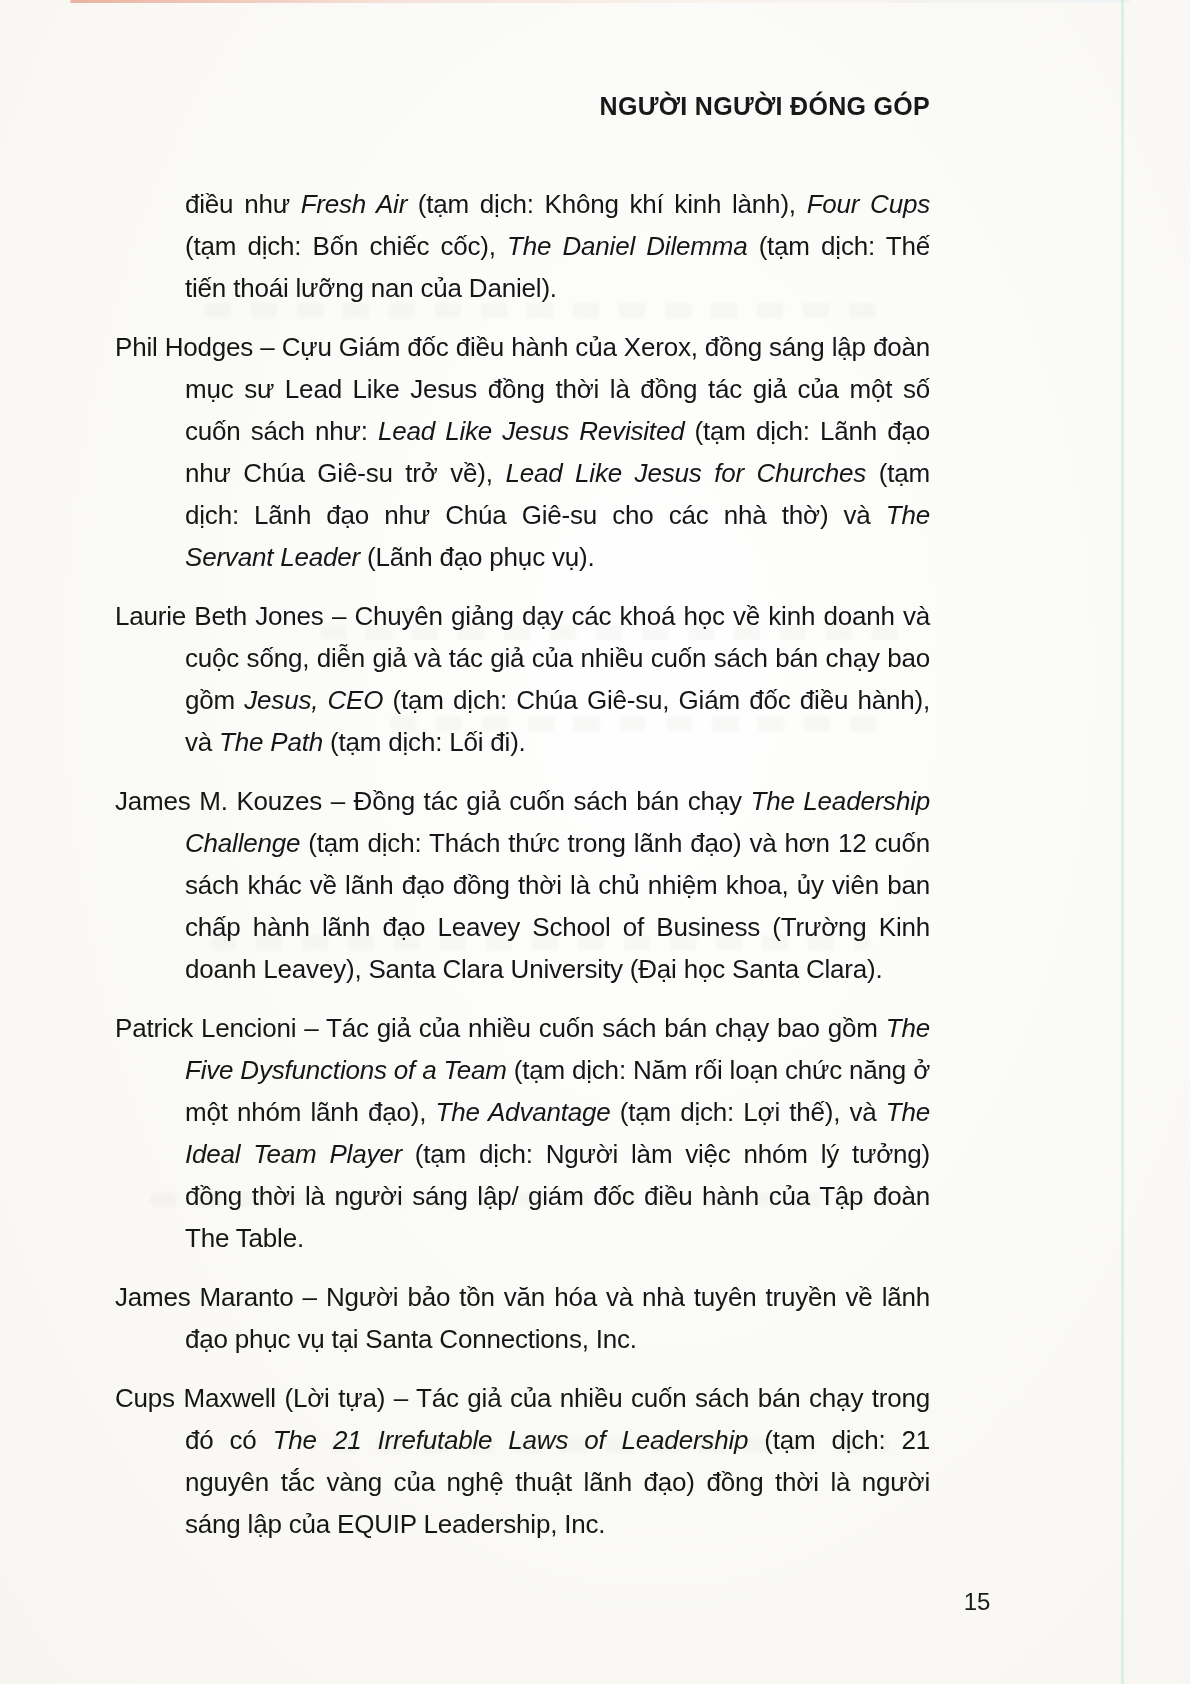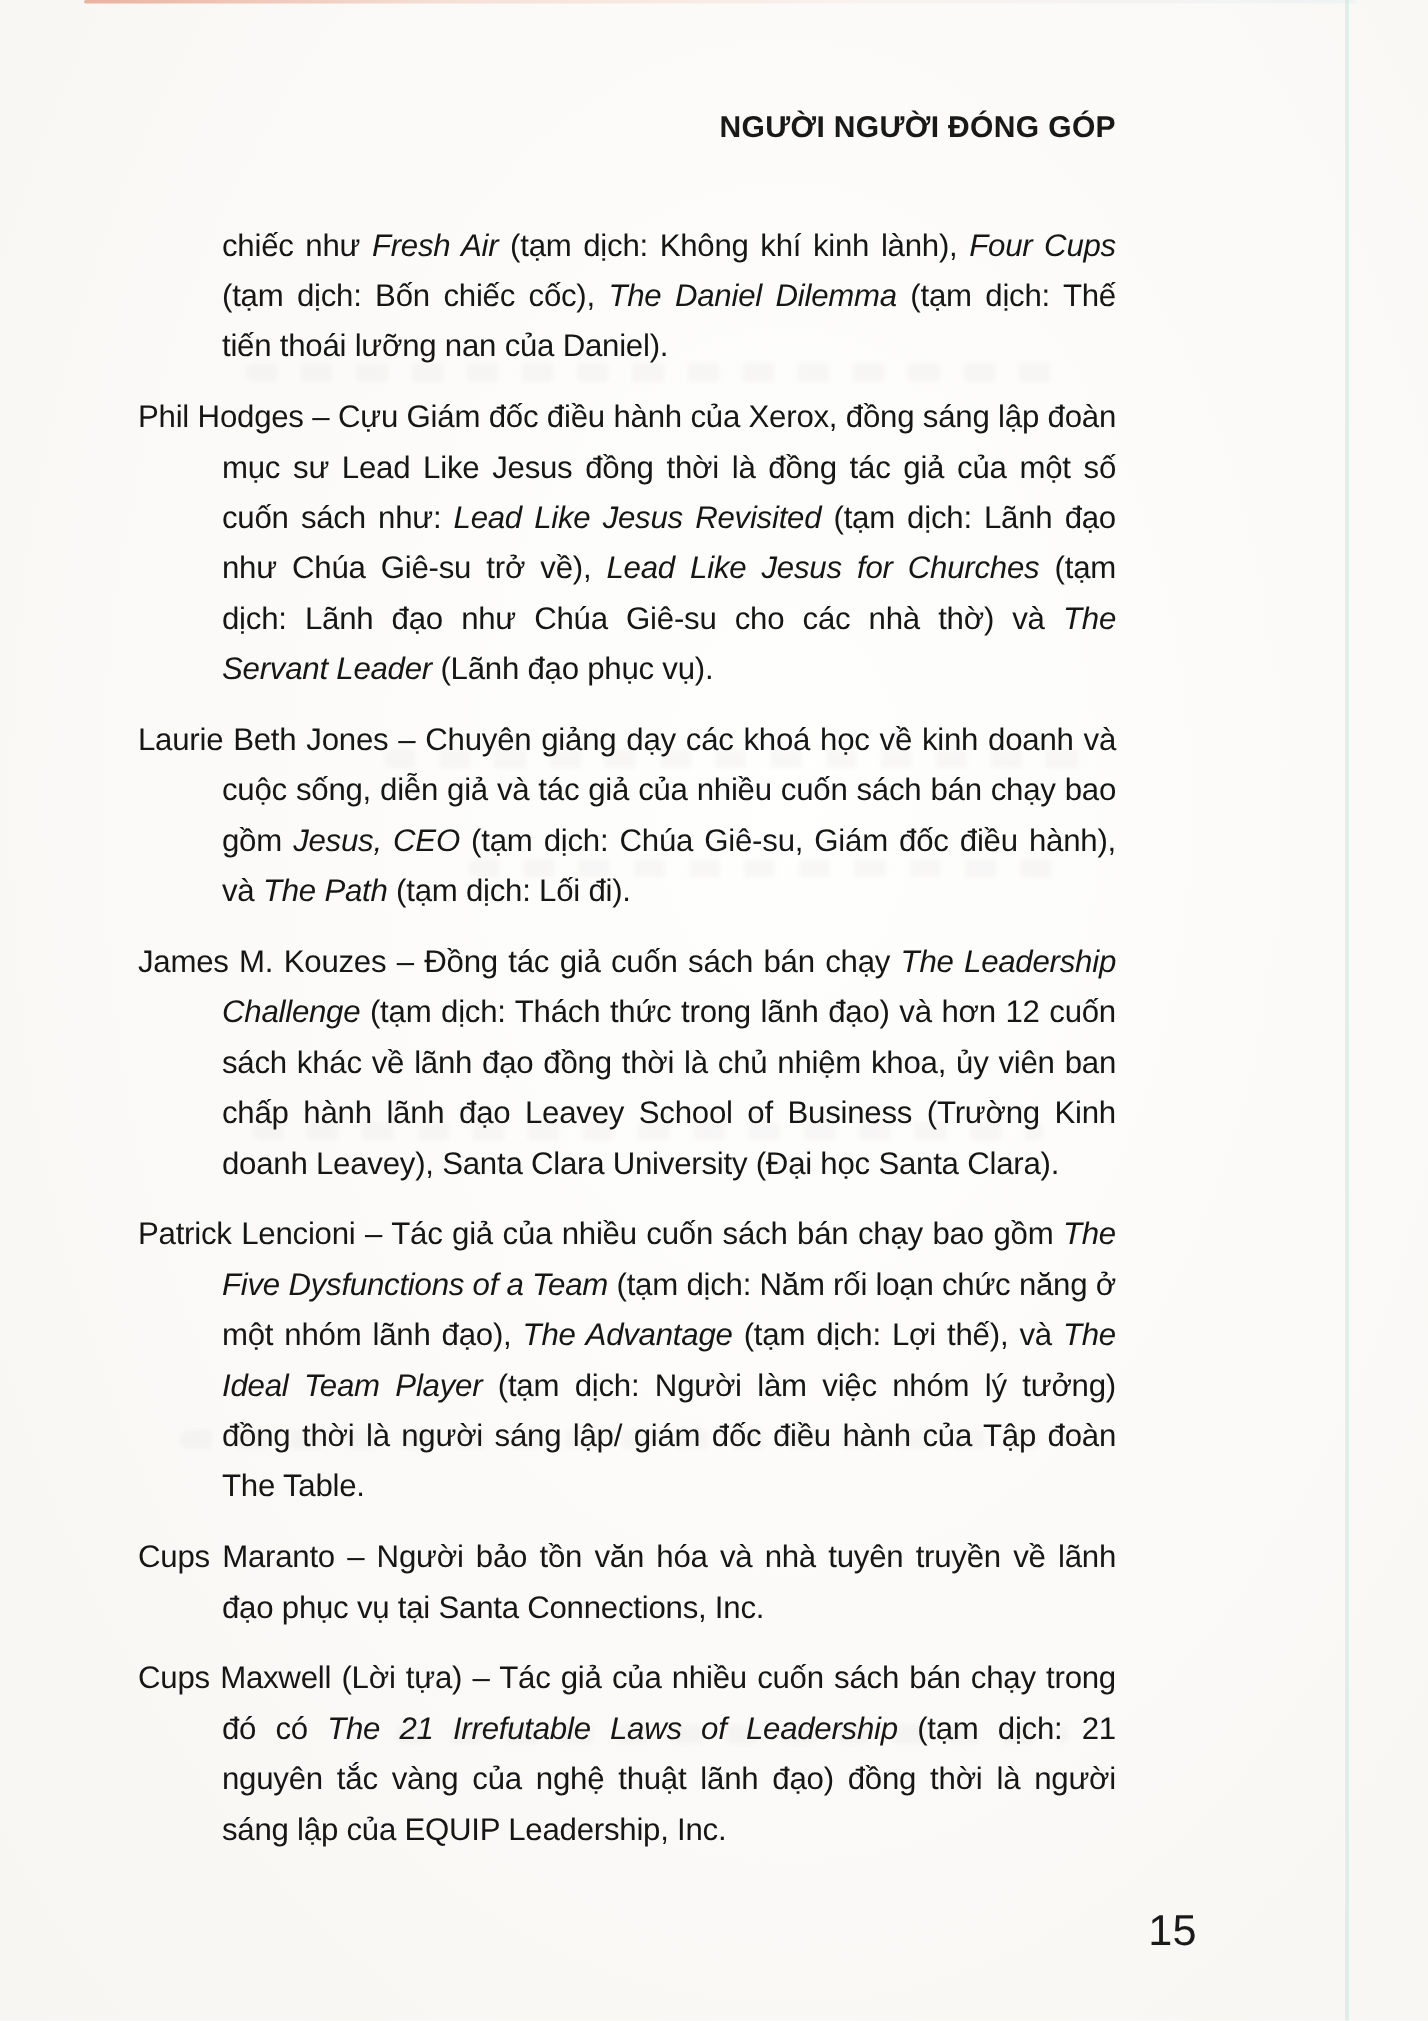--- a/index.html
+++ b/index.html
@@ -90,21 +90,21 @@
   }
   .seg-b { font-weight: 400; }
   .seg-i { font-style: italic; }
 
   .page-number {
     position: absolute;
     top: 1588px;
     left: 952px;
     width: 50px;
     text-align: center;
-    font-size: 36px;
+    font-size: 24px;
     font-weight: 400;
     color: #1a1a1a;
   }
 </style>
 </head>
 <body>
 
 <div class="page">
   <div class="edge-top"></div>
   <div class="edge-right"></div>
@@ -112,23 +112,23 @@
   <div class="ghost g1"></div>
   <div class="ghost g2"></div>
   <div class="ghost g3"></div>
   <div class="ghost g4"></div>
   <div class="ghost g5"></div>
   <div class="ghost g6"></div>
 
   <div class="running-header">NGƯỜI NGƯỜI ĐÓNG GÓP</div>
 
   <div class="content">
-      <p class="continuation"><span class="seg-n">chiếc như </span><span class="seg-i">Fresh Air</span><span class="seg-n"> (tạm dịch: Không khí kinh lành), </span><span class="seg-i">Four Cups</span><span class="seg-n"> (tạm dịch: Bốn chiếc cốc), </span><span class="seg-i">The Daniel Dilemma</span><span class="seg-n"> (tạm dịch: Thế tiến thoái lưỡng nan của Daniel).</span></p>
+      <p class="continuation"><span class="seg-n">điều như </span><span class="seg-i">Fresh Air</span><span class="seg-n"> (tạm dịch: Không khí kinh lành), </span><span class="seg-i">Four Cups</span><span class="seg-n"> (tạm dịch: Bốn chiếc cốc), </span><span class="seg-i">The Daniel Dilemma</span><span class="seg-n"> (tạm dịch: Thế tiến thoái lưỡng nan của Daniel).</span></p>
       <p class=""><span class="seg-b">Phil Hodges</span><span class="seg-n"> – Cựu Giám đốc điều hành của Xerox, đồng sáng lập đoàn mục sư Lead Like Jesus đồng thời là đồng tác giả của một số cuốn sách như: </span><span class="seg-i">Lead Like Jesus Revisited</span><span class="seg-n"> (tạm dịch: Lãnh đạo như Chúa Giê-su trở về), </span><span class="seg-i">Lead Like Jesus for Churches</span><span class="seg-n"> (tạm dịch: Lãnh đạo như Chúa Giê-su cho các nhà thờ) và </span><span class="seg-i">The Servant Leader</span><span class="seg-n"> (Lãnh đạo phục vụ).</span></p>
       <p class=""><span class="seg-b">Laurie Beth Jones</span><span class="seg-n"> – Chuyên giảng dạy các khoá học về kinh doanh và cuộc sống, diễn giả và tác giả của nhiều cuốn sách bán chạy bao gồm </span><span class="seg-i">Jesus, CEO</span><span class="seg-n"> (tạm dịch: Chúa Giê-su, Giám đốc điều hành), và </span><span class="seg-i">The Path</span><span class="seg-n"> (tạm dịch: Lối đi).</span></p>
       <p class=""><span class="seg-b">James M. Kouzes</span><span class="seg-n"> – Đồng tác giả cuốn sách bán chạy </span><span class="seg-i">The Leadership Challenge</span><span class="seg-n"> (tạm dịch: Thách thức trong lãnh đạo) và hơn 12 cuốn sách khác về lãnh đạo đồng thời là chủ nhiệm khoa, ủy viên ban chấp hành lãnh đạo Leavey School of Business (Trường Kinh doanh Leavey), Santa Clara University (Đại học Santa Clara).</span></p>
       <p class=""><span class="seg-b">Patrick Lencioni</span><span class="seg-n"> – Tác giả của nhiều cuốn sách bán chạy bao gồm </span><span class="seg-i">The Five Dysfunctions of a Team</span><span class="seg-n"> (tạm dịch: Năm rối loạn chức năng ở một nhóm lãnh đạo), </span><span class="seg-i">The Advantage</span><span class="seg-n"> (tạm dịch: Lợi thế), và </span><span class="seg-i">The Ideal Team Player</span><span class="seg-n"> (tạm dịch: Người làm việc nhóm lý tưởng) đồng thời là người sáng lập/ giám đốc điều hành của Tập đoàn The Table.</span></p>
-      <p class=""><span class="seg-b">Cups Maranto</span><span class="seg-n"> – Người bảo tồn văn hóa và nhà tuyên truyền về lãnh đạo phục vụ tại Santa Connections, Inc.</span></p>
+      <p class=""><span class="seg-b">James Maranto</span><span class="seg-n"> – Người bảo tồn văn hóa và nhà tuyên truyền về lãnh đạo phục vụ tại Santa Connections, Inc.</span></p>
       <p class=""><span class="seg-b">Cups Maxwell</span><span class="seg-n"> (Lời tựa) – Tác giả của nhiều cuốn sách bán chạy trong đó có </span><span class="seg-i">The 21 Irrefutable Laws of Leadership</span><span class="seg-n"> (tạm dịch: 21 nguyên tắc vàng của nghệ thuật lãnh đạo) đồng thời là người sáng lập của EQUIP Leadership, Inc.</span></p>
     </div>
 
   <div class="page-number">15</div>
 </div>
 
 </body></html>

